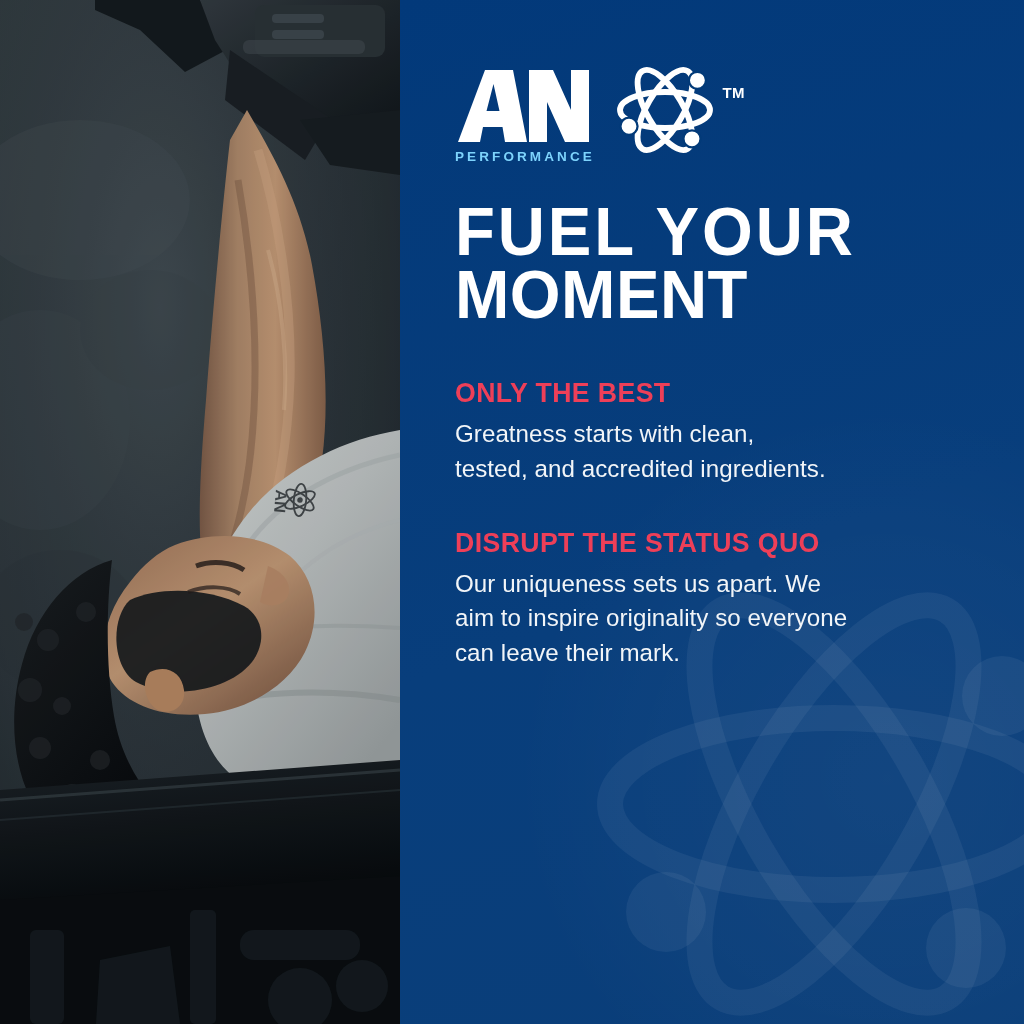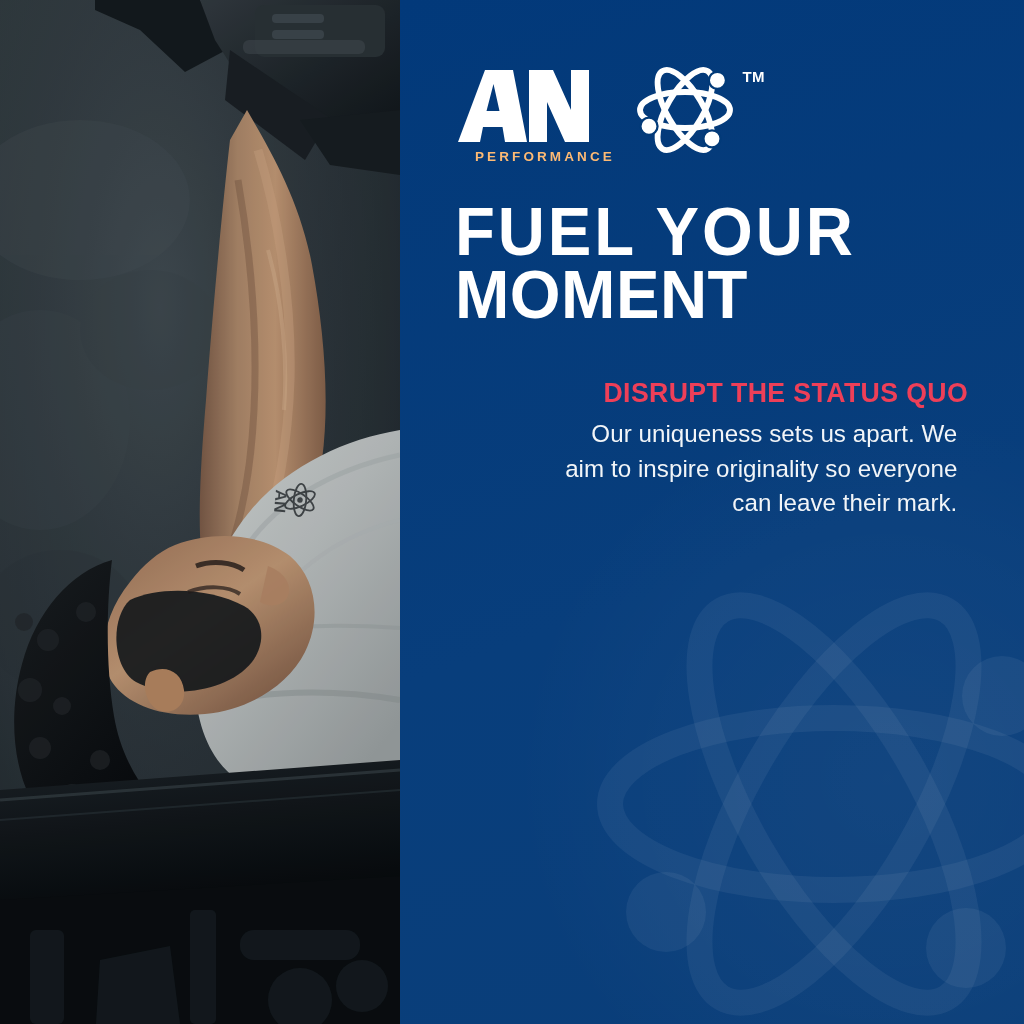--- a/index.html
+++ b/index.html
@@ -80,35 +80,35 @@
   .logo-an {
     width: 136px;
     height: 76px;
     display: block;
   }
   .logo-performance {
     font-family: "Liberation Sans", sans-serif;
     font-weight: 700;
     font-size: 13.5px;
     letter-spacing: 3.1px;
-    color: #fdba74;
+    color: #7dd3fc;
     line-height: 1;
     margin-top: 6px;
-    margin-left: 20px;
+    margin-left: 0;
     text-align: right;
   }
   .logo-atom-wrap {
     position: relative;
     margin-left: 16px;
     margin-top: -6px;
   }
   .logo-atom { width: 108px; height: 108px; display: block; }
   .logo-tm {
     position: absolute;
-    top: 12px;
+    top: 28px;
     right: -26px;
     font-size: 15px;
     font-weight: 700;
     color: #ffffff;
     letter-spacing: 0.4px;
     font-family: "Liberation Sans", sans-serif;
   }
 
   
   .headline {
@@ -123,21 +123,21 @@
     transform-origin: left center;
     margin: 0 0 52px 0;
   }
   .headline .hl-line { display: block; white-space: nowrap; }
   .headline .hl-line.l1 { letter-spacing: 3px; }
   .headline .hl-line.l2 { letter-spacing: 0.5px; }
 
   
   .features { margin-top: 4px; }
   .feature { margin-bottom: 42px; }
-  .feature:last-child { margin-bottom: 0; text-align: right; }
+  .feature:last-child { margin-bottom: 0; }
   .feature-heading {
     font-family: "Liberation Sans", sans-serif;
     font-weight: 700;
     font-size: 27.5px;
     letter-spacing: 0.4px;
     color: #EE3F58;
     text-transform: uppercase;
     line-height: 1.1;
     margin: 0 0 8px 0;
     transform: scaleX(0.97);
@@ -373,20 +373,27 @@
         </div>
       </div>
 
       <h1 class="headline">
         <span class="hl-line l1">FUEL YOUR</span>
         <span class="hl-line l2">MOMENT</span>
       </h1>
 
       <div class="features">
 
+        <div class="feature">
+          <h2 class="feature-heading">ONLY THE BEST</h2>
+          <p class="feature-body">
+            <span class="bl">Greatness starts with clean,</span>
+            <span class="bl">tested, and accredited ingredients.</span>
+          </p>
+        </div>
 
 
         <div class="feature">
           <h2 class="feature-heading">DISRUPT THE STATUS QUO</h2>
           <p class="feature-body">
             <span class="bl">Our uniqueness sets us apart. We</span>
             <span class="bl">aim to inspire originality so everyone</span>
             <span class="bl">can leave their mark.</span>
           </p>
         </div>

